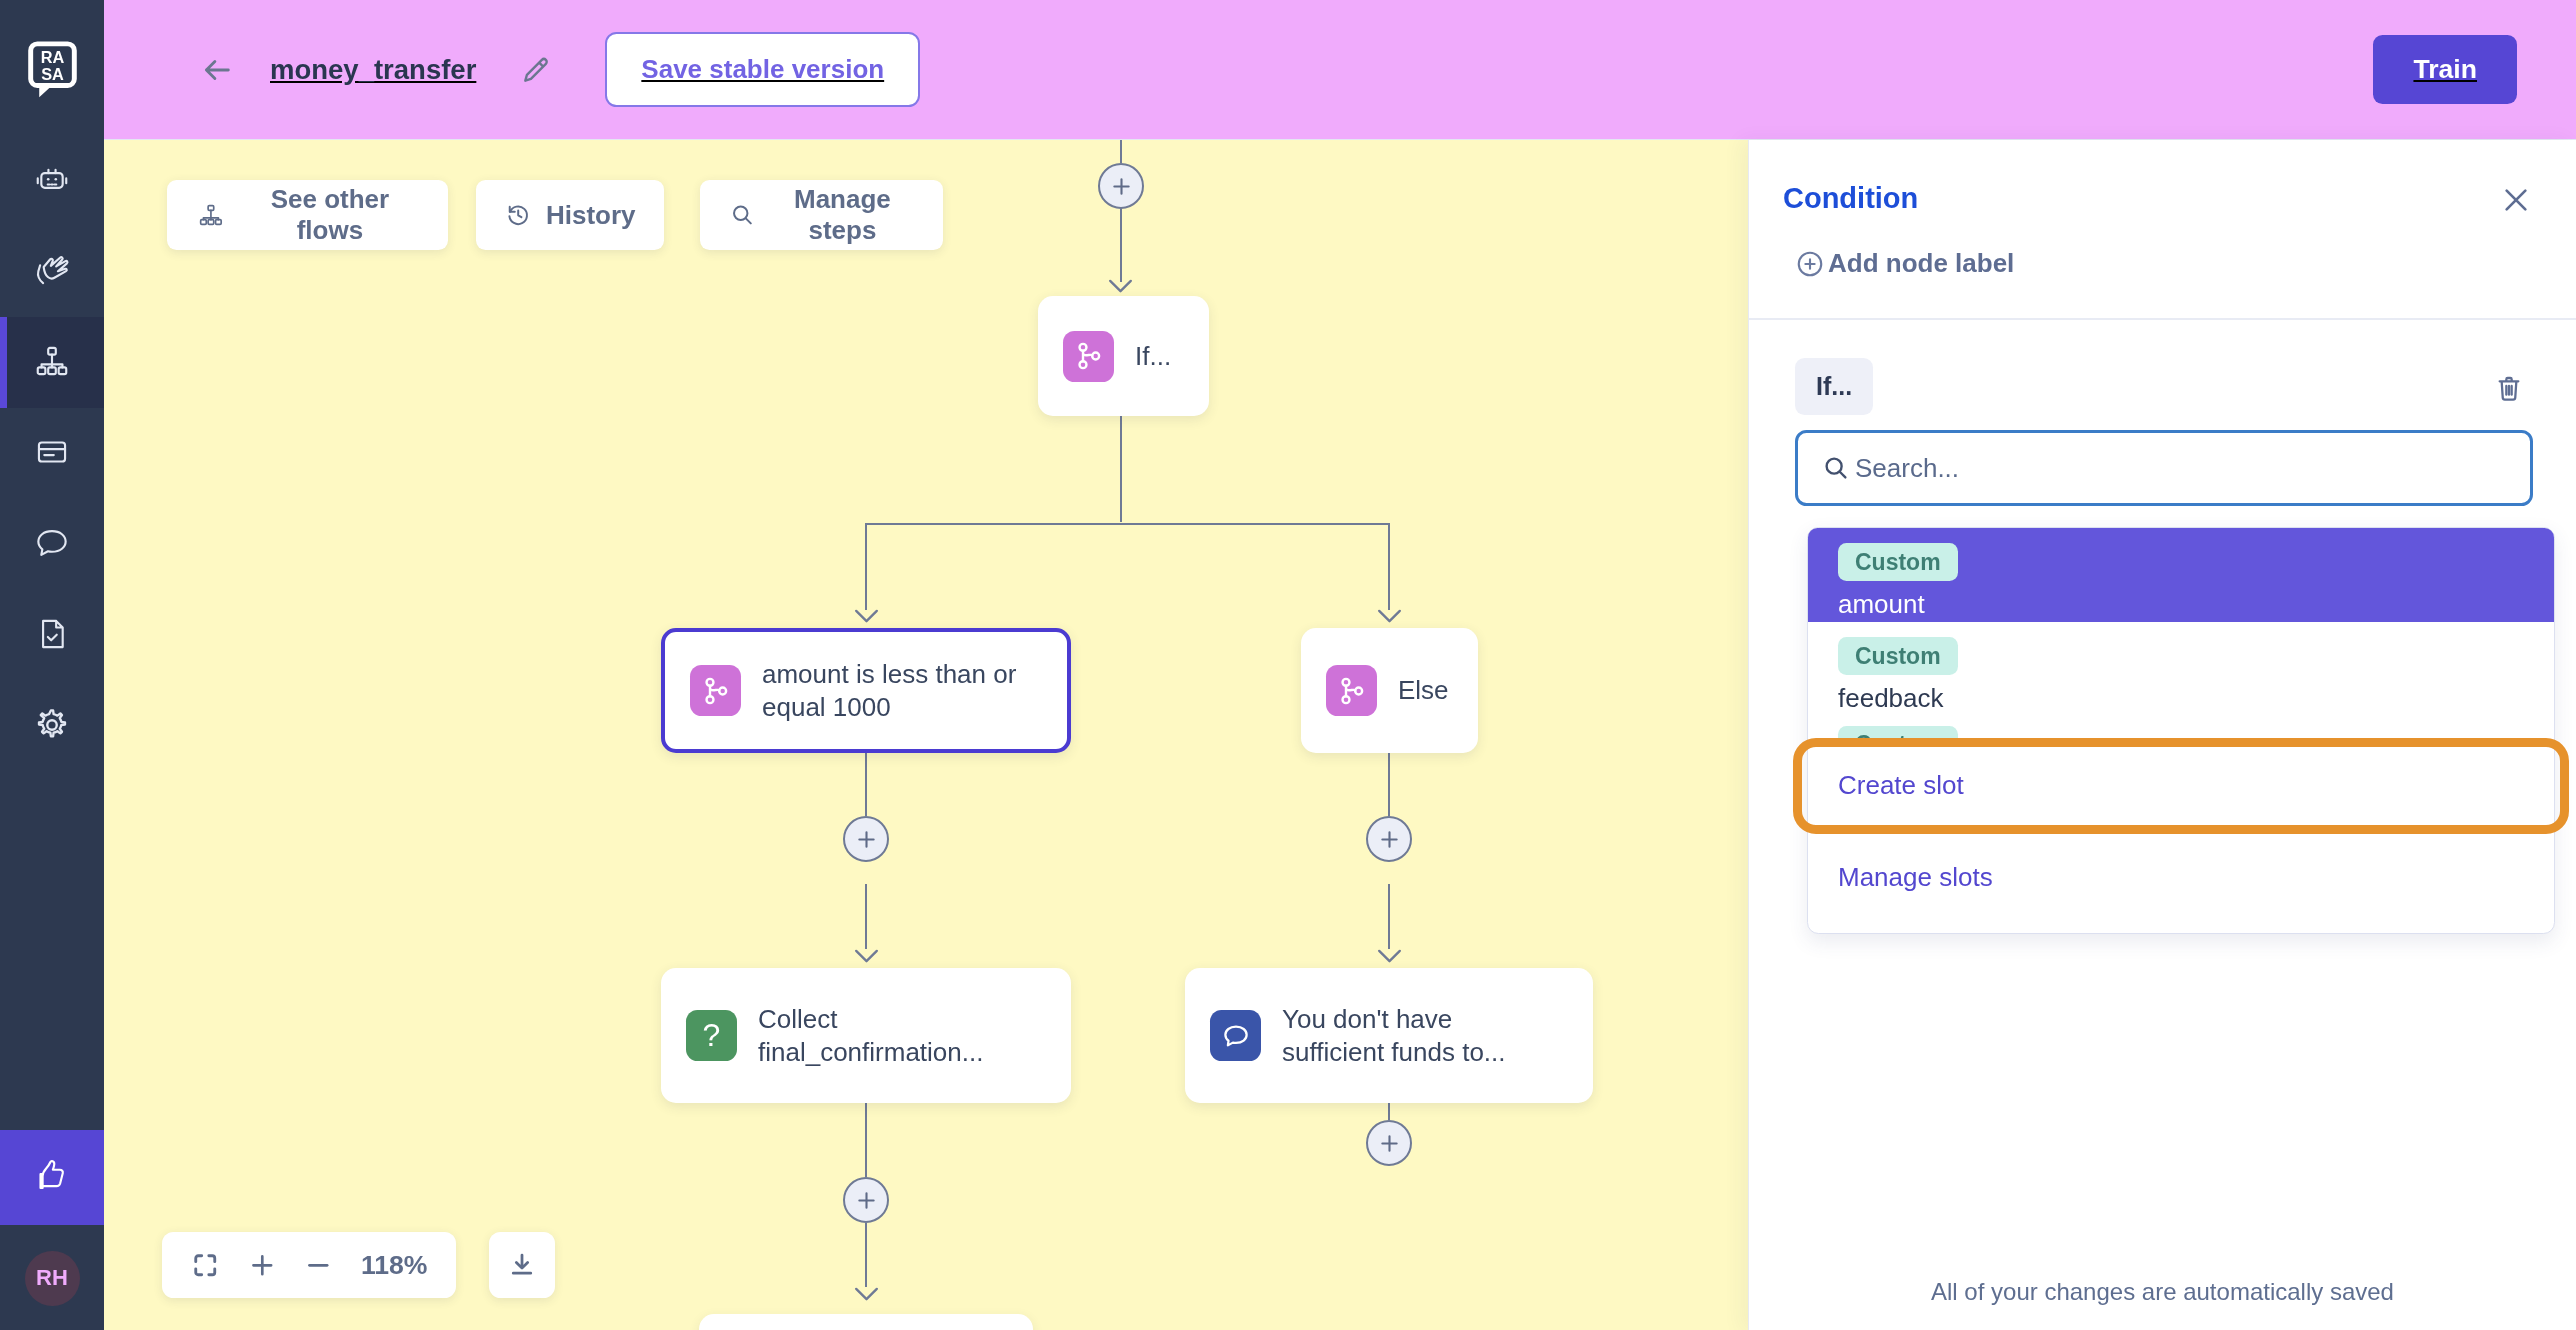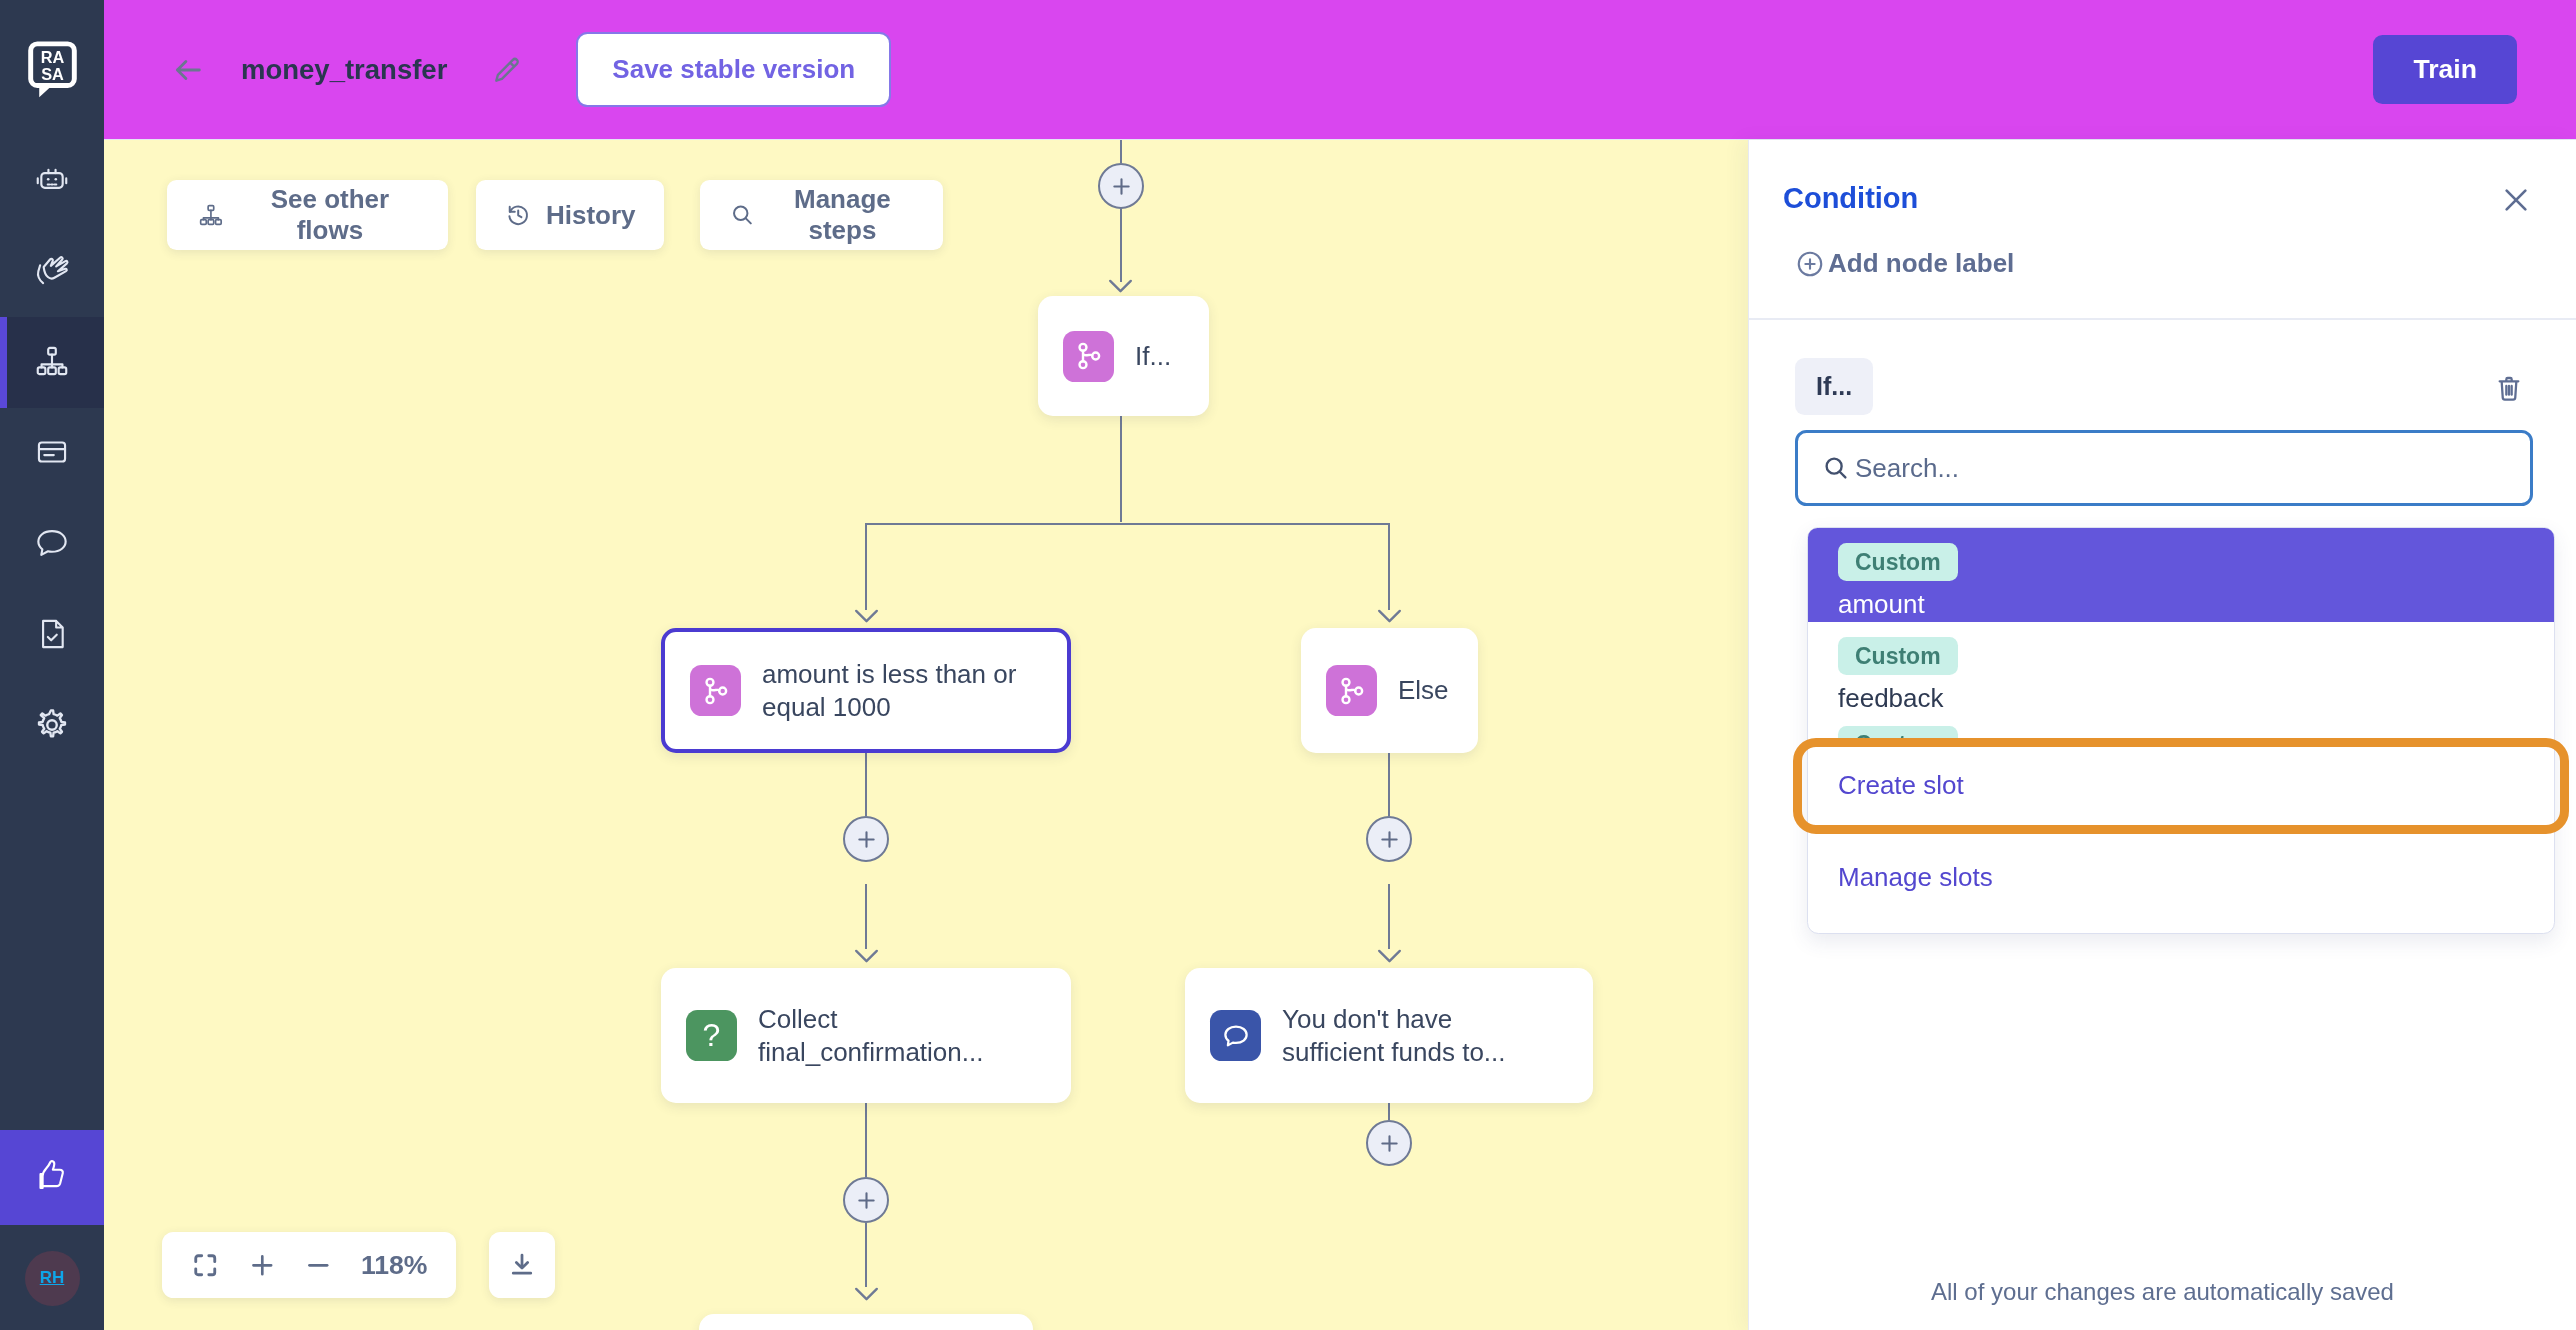--- a/index.html
+++ b/index.html
@@ -11,25 +11,25 @@
   .logo { margin-top:23px; height:91px; display:flex; align-items:center; justify-content:center; }
   .nav { margin-top:21px; display:flex; flex-direction:column; width:100%; }
   .nav-item { width:104px; height:91px; display:flex; align-items:center; justify-content:center; cursor:pointer; position:relative; }
   .nav-item.active { background:#27304A; }
   .nav-item.active::before { content:""; position:absolute; left:0; top:0; bottom:0; width:6.6px; background:#5A48D8; }
   .nav-item svg { stroke:#E2E7F2; fill:none; stroke-width:1.8; stroke-linecap:round; stroke-linejoin:round; }
   .side-spacer { flex:1; }
   .feedback-block { width:104px; height:95px; background:#5646D4; display:flex; align-items:center; justify-content:center; cursor:pointer; }
   .feedback-block svg { stroke:#FFFFFF; fill:none; stroke-width:1.7; stroke-linecap:round; stroke-linejoin:round; }
   .avatar-block { width:104px; height:106px; display:flex; align-items:center; justify-content:center; }
-  .avatar { width:55px; height:55px; border-radius:50%; background:#4E3A4F; color:#0ea5e9; font-size:17px; font-weight:700; display:flex; align-items:center; justify-content:center; cursor:pointer;text-decoration:underline; }
+  .avatar { width:55px; height:55px; border-radius:50%; background:#4E3A4F; color:#f0abfc; font-size:22px; font-weight:700; display:flex; align-items:center; justify-content:center; cursor:pointer; }
 
   
   .right-col { flex:1; display:flex; flex-direction:column; height:100%; }
-  .topbar { height:140px; background:#d946ef; border-bottom:1.9px solid #E4E7F2; display:flex; align-items:center; padding:0 59px 0 67px; flex-shrink:0; }
+  .topbar { height:140px; background:#f0abfc; border-bottom:1.9px solid #E4E7F2; display:flex; align-items:center; padding:0 59px 0 96px; flex-shrink:0;text-decoration:underline; }
   .back-btn { cursor:pointer; display:flex; }
   .back-btn svg { stroke:#6B7690; fill:none; stroke-width:2; stroke-linecap:round; stroke-linejoin:round; }
   .flow-title { margin-left:36px; font-size:27.5px; font-weight:700; color:#2A3650; }
   .edit-btn { margin-left:44px; cursor:pointer; display:flex; }
   .edit-btn svg { stroke:#6B7690; fill:none; stroke-width:1.8; stroke-linecap:round; stroke-linejoin:round; }
   .save-stable-btn { margin-left:53px; padding:20px 34px; border:2.4px solid #8578E8; border-radius:11.4px; background:#FFFFFF; color:#7263E3; font-size:26px; font-weight:700; cursor:pointer; font-family:inherit; }
   .top-spacer { flex:1; }
   .train-btn { padding:19px 40px; background:#5646D4; border:none; border-radius:9.5px; color:#FFFFFF; font-size:26.6px; font-weight:700; cursor:pointer; font-family:inherit; }
 
   .content-row { flex:1; display:flex; min-height:0; }

